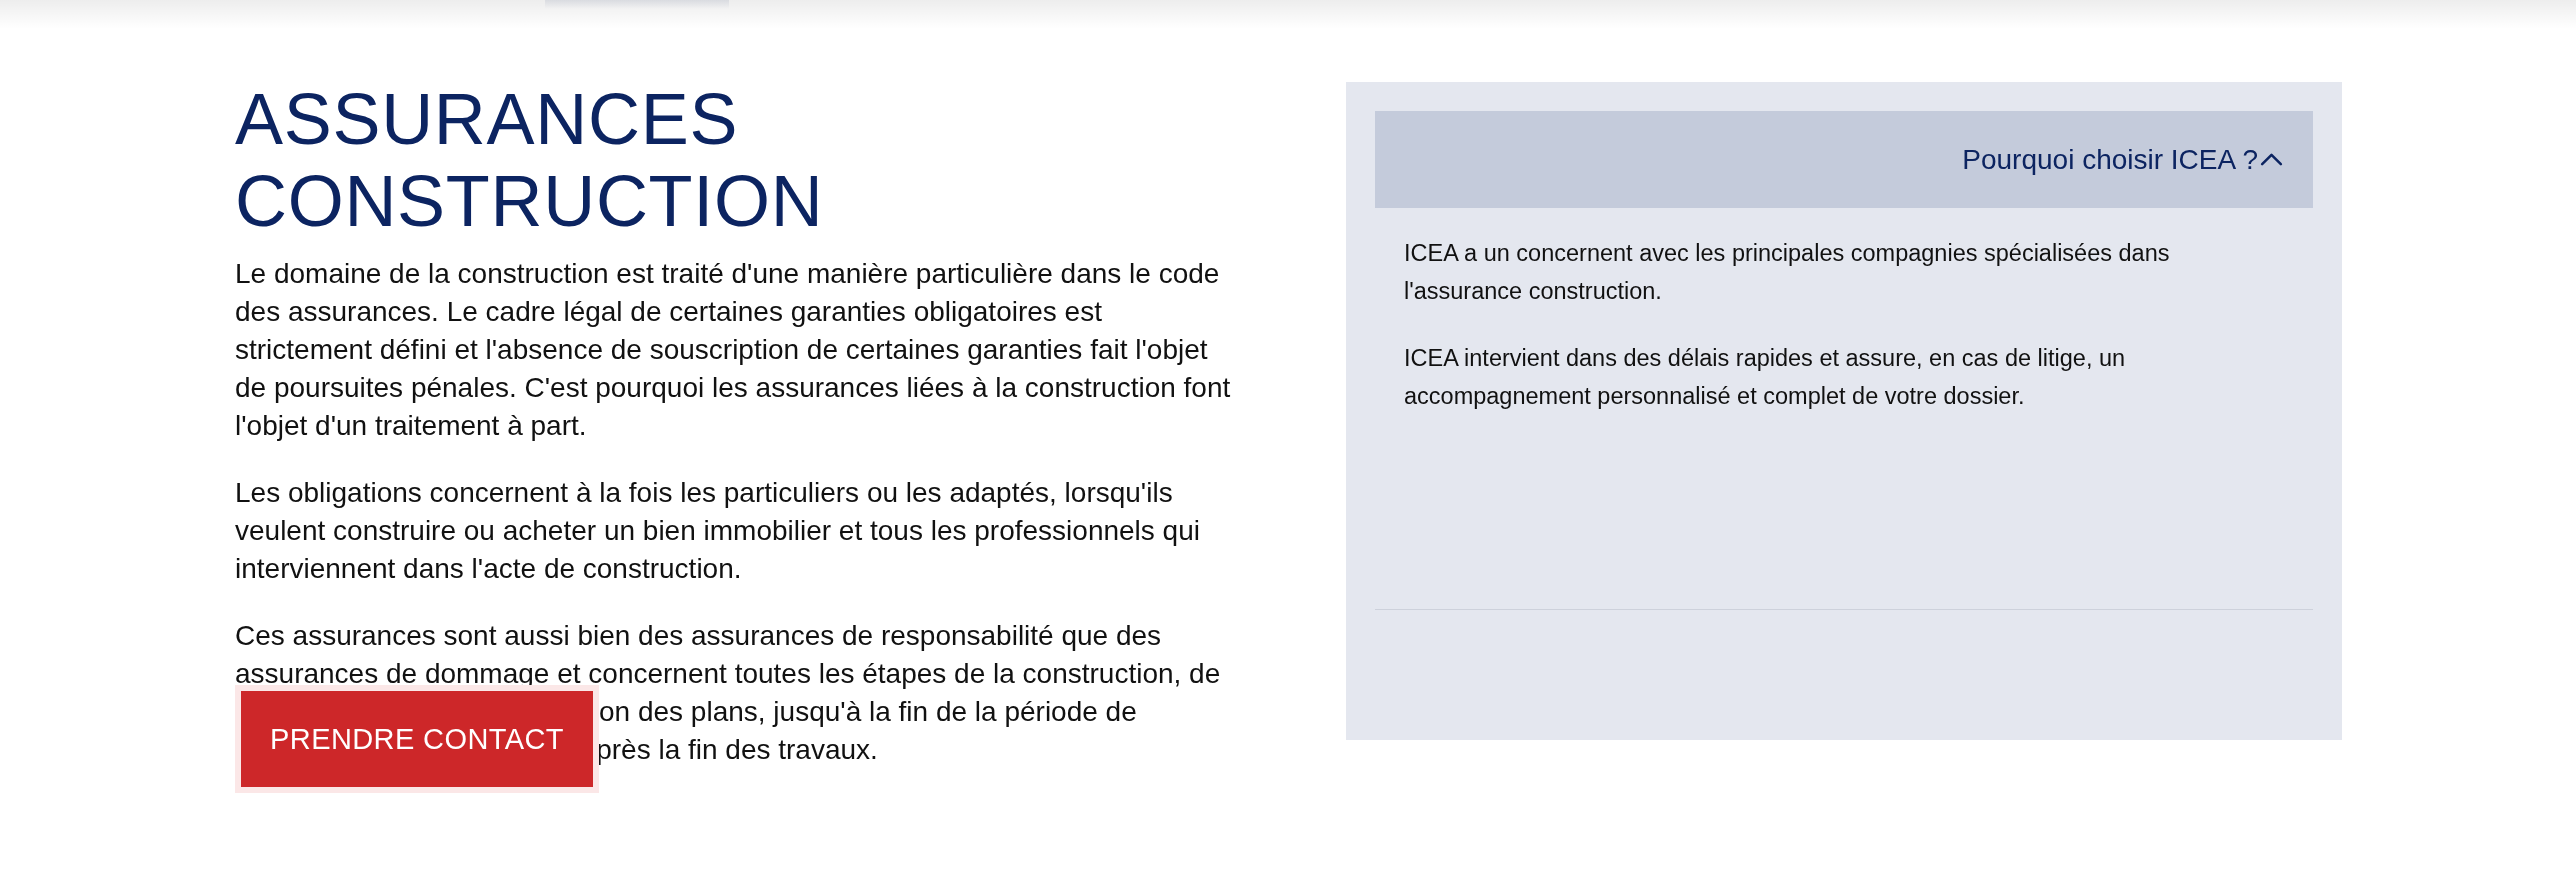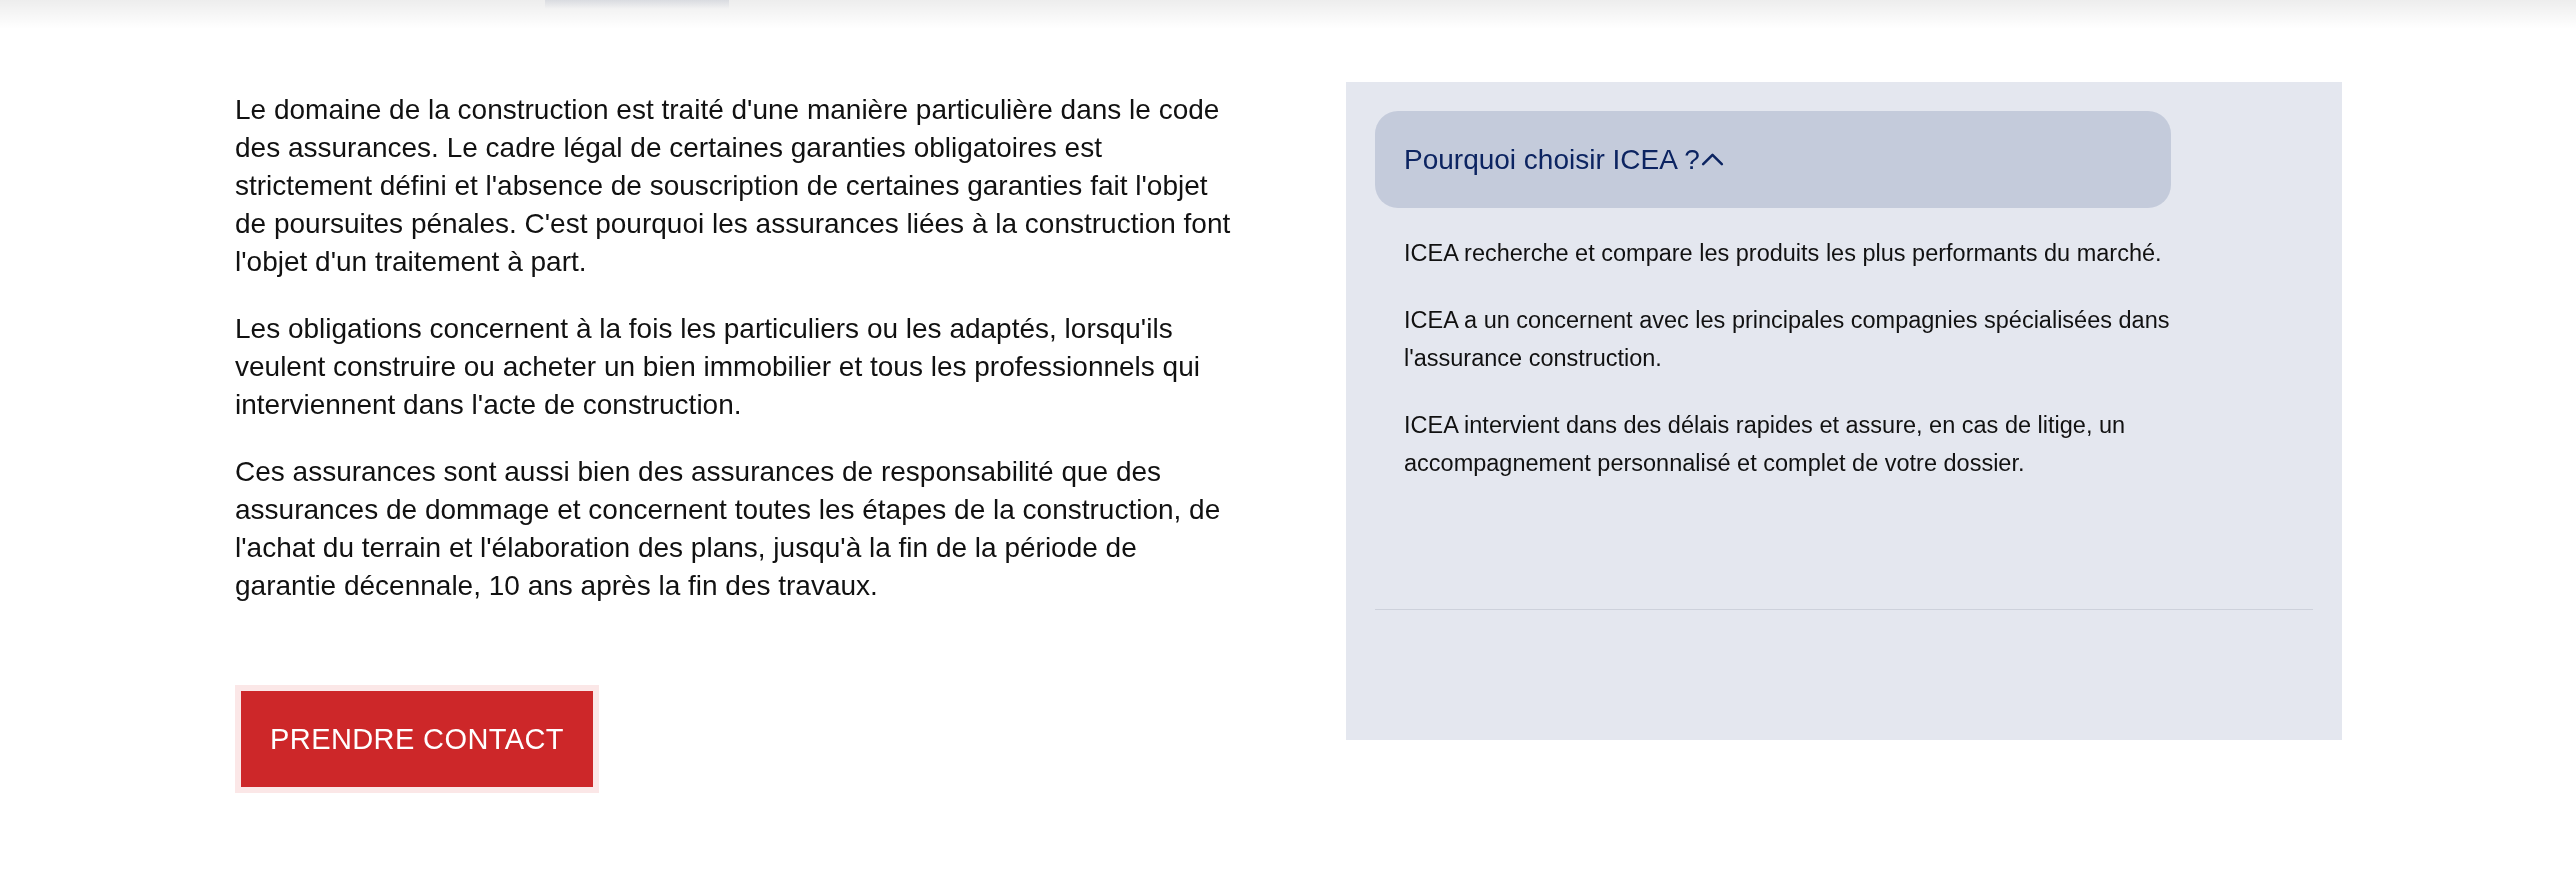--- a/index.html
+++ b/index.html
@@ -37,23 +37,23 @@
     display: flex; align-items: center; justify-content: center;
     width: 100%; height: 100%; background: #cd2729; color: #ffffff;
     font-size: 29px; letter-spacing: 0.4px; border: none; cursor: pointer;
     font-family: "Liberation Sans", sans-serif;
   }
   .panel {
     position: absolute; left: 1346px; top: 82px; width: 996px; height: 658px;
     background: #e4e7ef;
   }
   .acc-header {
-    position: absolute; left: 29px; width: 796px; height: 97px;
-    display: flex; align-items: center; justify-content: flex-start;
-    box-sizing: border-box; padding: 0 29px; cursor: pointer; border-radius: 23px;
+    position: absolute; left: 29px; width: 938px; height: 97px;
+    display: flex; align-items: center; justify-content: flex-end;
+    box-sizing: border-box; padding: 0 29px; cursor: pointer;
   }
   .acc-header.open { top: 29px; background: #c4cbdb; }
   .acc-title { font-size: 28px; color: #0c2461; }
   .acc-header.closed .acc-title { color: #111111; }
   .acc-header.closed { top: 529px; }
   .chev { width: 26px; height: 26px; display: flex; align-items: center; justify-content: center; }
   .acc-body {
     position: absolute; left: 58px; top: 152px; width: 888px;
   }
   .acc-body p {
@@ -63,20 +63,24 @@
     position: absolute; left: 29px; top: 527px; width: 938px; height: 1.4px; background: #cdd1db;
   }
 </style>
 </head>
 <body>
 
 <div class="top-shadow"></div>
 <div class="top-shadow-tab"></div>
 
 <div class="left-col">
+  <h1 class="page-title">
+    <span>ASSURANCES</span><br>
+    <span>CONSTRUCTION</span>
+  </h1>
   <div class="intro">
     <p>Le domaine de la construction est traité d'une manière particulière dans le code des assurances. Le cadre légal de certaines garanties obligatoires est strictement défini et l'absence de souscription de certaines garanties fait l'objet de poursuites pénales. C'est pourquoi les assurances liées à la construction font l'objet d'un traitement à part.</p>
     <p>Les obligations concernent à la fois les particuliers ou les adaptés, lorsqu'ils veulent construire ou acheter un bien immobilier et tous les professionnels qui interviennent dans l'acte de construction.</p>
     <p>Ces assurances sont aussi bien des assurances de responsabilité que des assurances de dommage et concernent toutes les étapes de la construction, de l'achat du terrain et l'élaboration des plans, jusqu'à la fin de la période de garantie décennale, 10 ans après la fin des travaux.</p>
   </div>
 </div>
 
 <div class="cta-wrap">
   <div class="cta-inner">
     <button class="cta-button">PRENDRE CONTACT</button>
@@ -86,19 +90,18 @@
 <div class="panel">
   <div class="acc-header open">
     <span class="acc-title">Pourquoi choisir ICEA ?</span>
     <span class="chev">
       <svg width="23" height="14.4" viewBox="0 0 32 20">
           <polyline points="3,17 16,4 29,17" fill="none" stroke="#0c2461" stroke-width="3.5" stroke-linecap="round" stroke-linejoin="round"></polyline>
         </svg>
     </span>
   </div>
   <div class="acc-body">
-    <p>ICEA recherche et compare les produits les plus performants du marché.</p>
     <p>ICEA a un concernent avec les principales compagnies spécialisées dans l'assurance construction.</p>
     <p>ICEA intervient dans des délais rapides et assure, en cas de litige, un accompagnement personnalisé et complet de votre dossier.</p>
   </div>
   <div class="acc-divider"></div>
 </div>
 
 
 </body></html>

